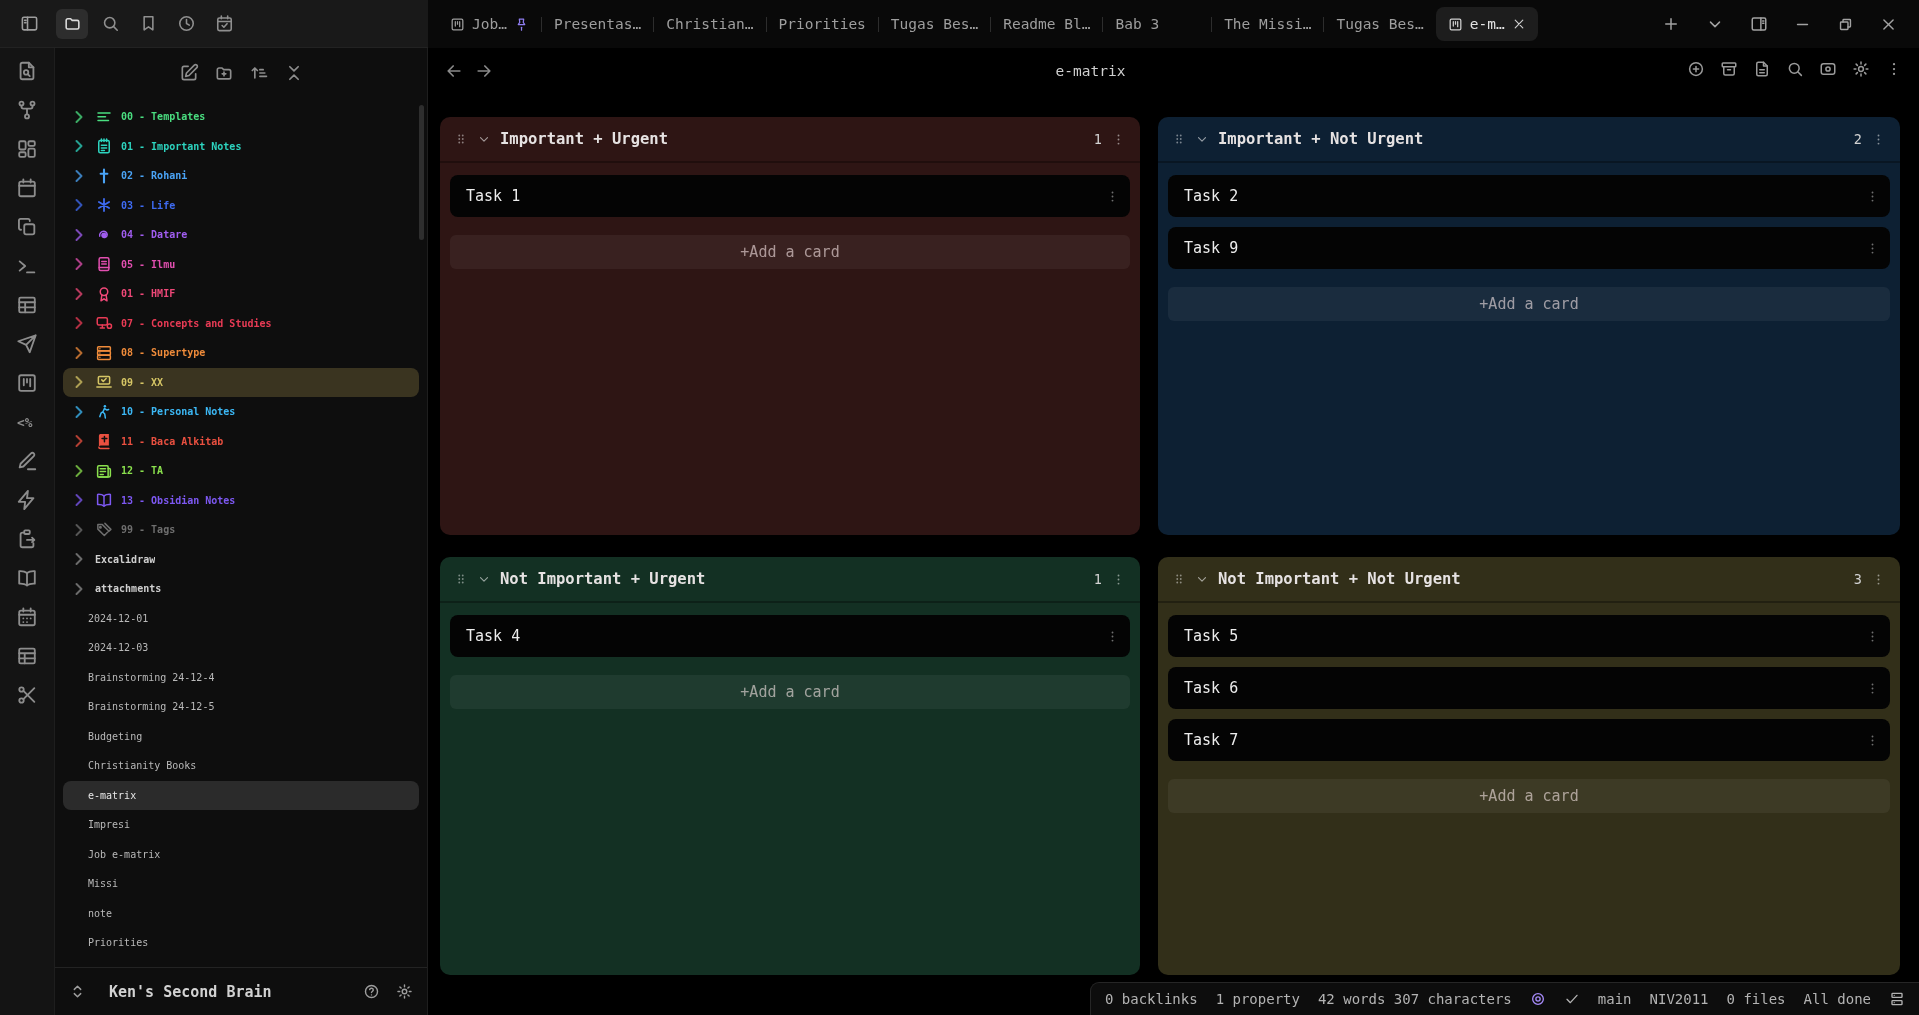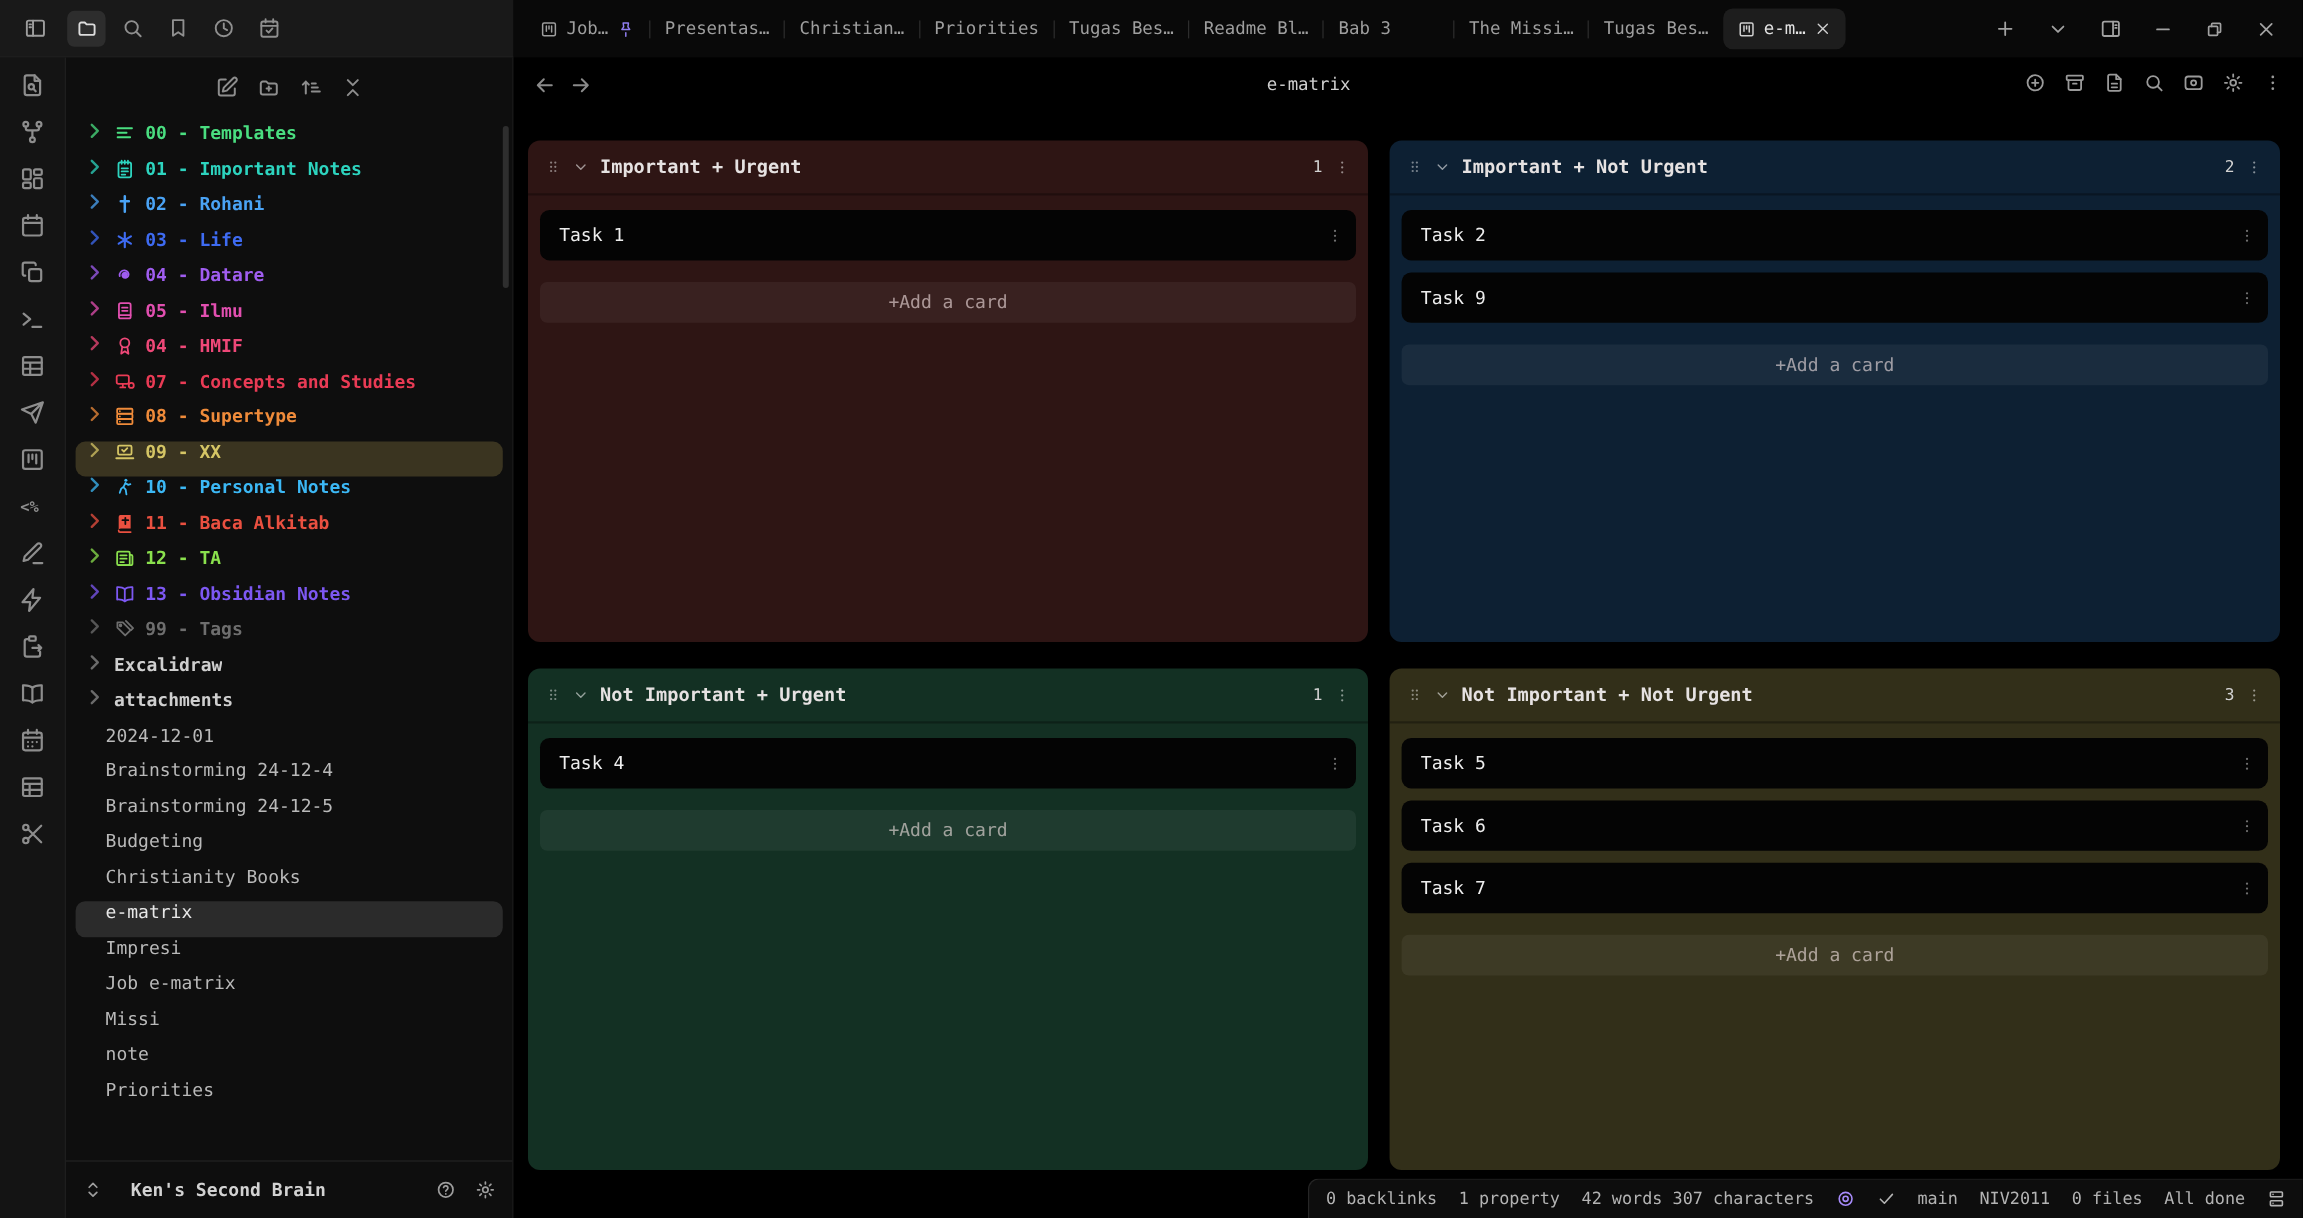--- a/index.html
+++ b/index.html
@@ -33,21 +33,21 @@
   .workspace { position:absolute; top:48px; left:0; width:1919px; height:967px; display:flex; }
   .ribbon { width:55px; background:#141414; border-right:1px solid #1e1e1e; display:flex; flex-direction:column; align-items:center; padding-top:12px; gap:17px; }
   .ribbon-btn { width:22px; height:22px; color:#8d8d8d; display:flex; }
   .ribbon-btn .icon { width:22px; height:22px; }
 
   .sidebar { width:373px; background:#0e0e0e; border-right:1px solid #1e1e1e; display:flex; flex-direction:column; position:relative; }
   .side-nav { height:50px; display:flex; align-items:center; justify-content:center; gap:15px; flex:none; }
   .side-nav .nav-btn { width:20px; height:20px; color:#8d8d8d; }
   .side-nav .icon { width:20px; height:20px; }
   .tree { flex:1; overflow:hidden; padding:4px 8px 0 8px; position:relative; }
-  .tree-row { height:29.5px; display:flex; align-items:flex-start; border-radius:8px; padding:0 6px; font-size:15px; }
+  .tree-row { height:29.5px; display:flex; align-items:center; border-radius:8px; padding:0 6px; font-size:10px; }
   .tree-row .chev { width:20px; height:14px; display:flex; align-items:center; justify-content:center; opacity:.75; flex:none; }
   .tree-row .ticon { width:18px; height:18px; margin:0 8px 0 6px; flex:none; }
   .tree-row .lbl { font-weight:bold; white-space:nowrap; overflow:hidden; }
   .tree-row.folder-selected { background:#3a3420; }
   .tree-row.plainfolder .lbl { color:#cfcfcf; margin-left:6px; }
   .tree-row.file { padding-left:25px; }
   .tree-row.file .lbl { font-weight:normal; color:#b9b9b9; }
   .tree-row.file-selected { background:#2b2b2b; }
   .tree-row.file-selected .lbl { color:#e8e8e8; }
   .side-scrollbar { position:absolute; right:3px; top:57px; width:5px; height:135px; background:#2e2e2e; border-radius:3px; }
@@ -489,21 +489,21 @@
             <svg viewBox="0 0 24 24" fill="none" stroke="currentColor" stroke-width="2.4" stroke-linecap="round" stroke-linejoin="round">
               <path d="M9 6l6 6-6 6"></path>
             </svg>
           </span>
           <span class="icon ticon" style="color: rgb(239, 72, 120);">
             <svg viewBox="0 0 24 24" fill="none" stroke="currentColor" stroke-width="2" stroke-linecap="round" stroke-linejoin="round">
               <circle cx="12" cy="9" r="5"></circle>
               <path d="M9.2 13.2L8 21l4-2.6L16 21l-1.2-7.8"></path>
             </svg>
           </span>
-          <span class="lbl" style="color: rgb(239, 72, 120);">04 - HMIF</span>
+          <span class="lbl" style="color: rgb(239, 72, 120);">01 - HMIF</span>
         </div>
         <div class="tree-row">
           <span class="chev" style="color: rgb(233, 59, 85);">
             <svg viewBox="0 0 24 24" fill="none" stroke="currentColor" stroke-width="2.4" stroke-linecap="round" stroke-linejoin="round">
               <path d="M9 6l6 6-6 6"></path>
             </svg>
           </span>
           <span class="icon ticon" style="color: rgb(233, 59, 85);">
             <svg viewBox="0 0 24 24" fill="none" stroke="currentColor" stroke-width="2" stroke-linecap="round" stroke-linejoin="round">
               <rect x="3" y="5" width="13.5" height="9.5" rx="2"></rect>
@@ -626,20 +626,23 @@
         <div class="tree-row plainfolder">
           <span class="chev" style="color: rgb(138, 138, 138);">
             <svg viewBox="0 0 24 24" fill="none" stroke="currentColor" stroke-width="2.4" stroke-linecap="round" stroke-linejoin="round">
               <path d="M9 6l6 6-6 6"></path>
             </svg>
           </span>
           <span class="lbl">attachments</span>
         </div>
         <div class="tree-row file">
           <span class="lbl">2024-12-01</span>
+        </div>
+        <div class="tree-row file">
+          <span class="lbl">2024-12-03</span>
         </div>
         <div class="tree-row file">
           <span class="lbl">Brainstorming 24-12-4</span>
         </div>
         <div class="tree-row file">
           <span class="lbl">Brainstorming 24-12-5</span>
         </div>
         <div class="tree-row file">
           <span class="lbl">Budgeting</span>
         </div>

